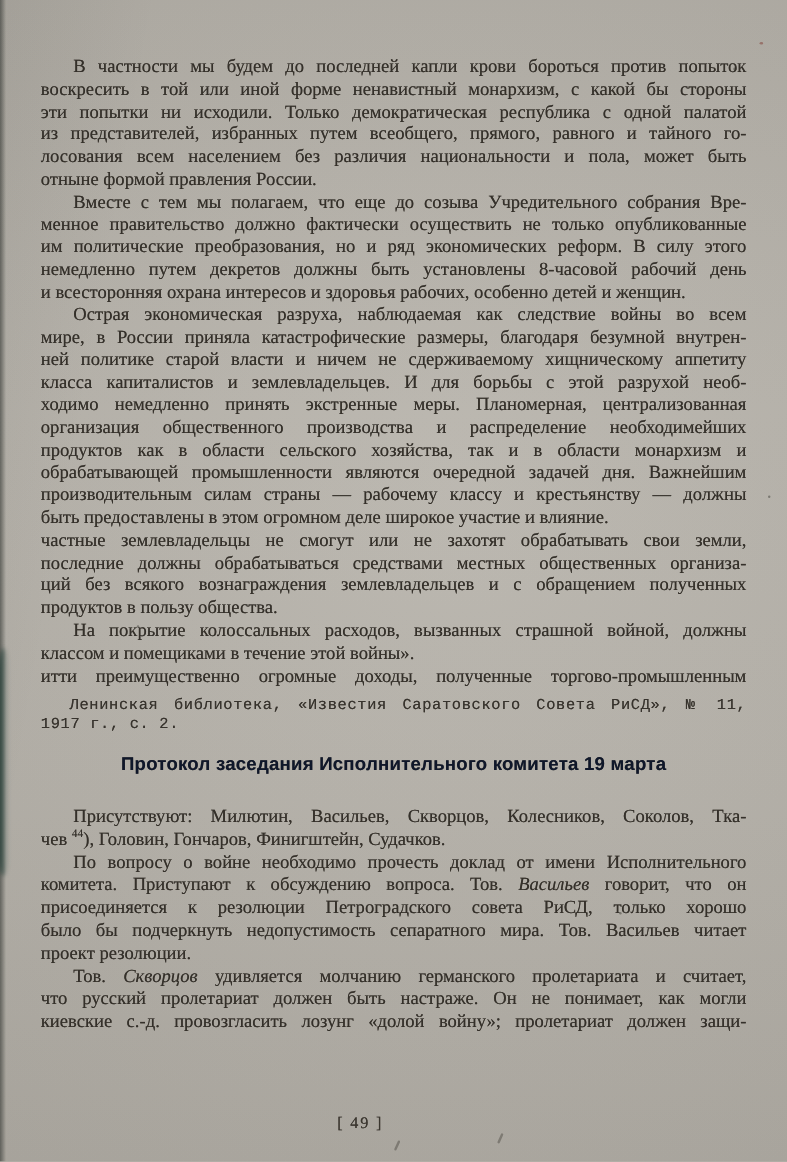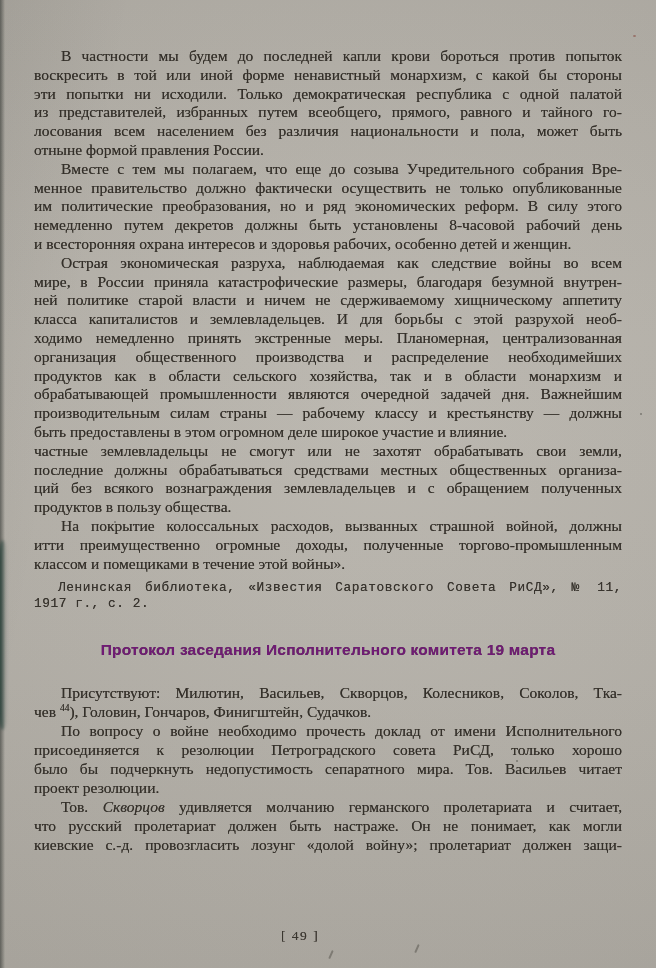--- a/index.html
+++ b/index.html
@@ -41,24 +41,24 @@
   .ital{font-style:italic;}
   sup{font-size:9.5px;line-height:0;letter-spacing:0;}
 
   .citation{
     margin-top:7px;
     font-size:12.8px;line-height:15.6px;letter-spacing:0.55px;color:#37332d;font-family:Liberation Mono, monospace;
   }
   .citation .para .line.first{text-indent:24px;}
 
   .heading{
-    margin-top:28px;
+    margin-top:16px;
     text-align:center;
     font-family:"Liberation Sans",sans-serif;font-weight:bold;
-    font-size:15.5px;line-height:20px;letter-spacing:0.2px;color:#701a75;
+    font-size:15.5px;line-height:20px;letter-spacing:0.2px;color:#0f172a;
   }
 
   .protocol{margin-top:23px;font-size:15.5px;line-height:19.1px;}
 
   .footer-note{
     position:absolute;left:44px;top:978px;
     font-size:12.2px;letter-spacing:0.6px;word-spacing:4px;color:#3a362f;
     text-shadow:0 0 0.5px rgba(52,47,40,0.7);
   }
   .page-number{
@@ -113,41 +113,42 @@
         <div class="line end"><span>быть предоставлены в этом огромном деле широкое участие и влияние.</span></div>
       </div>
       <div class="para">
         <div class="line"><span>частные землевладельцы не смогут или не захотят обрабатывать свои земли,</span></div>
         <div class="line"><span>последние должны обрабатываться средствами местных общественных организа-</span></div>
         <div class="line"><span>ций без всякого вознаграждения землевладельцев и с обращением полученных</span></div>
         <div class="line end"><span>продуктов в пользу общества.</span></div>
       </div>
       <div class="para">
         <div class="line first"><span>На покрытие колоссальных расходов, вызванных страшной войной, должны</span></div>
+        <div class="line end"><span>классом и помещиками в течение этой войны».</span></div>
         <div class="line"><span>итти преимущественно огромные доходы, полученные торгово-промышленным</span></div>
-        <div class="line end"><span>классом и помещиками в течение этой войны».</span></div>
       </div>
     </div>
 
   <div class="citation">
       <div class="para">
         <div class="line first"><span>Ленинская библиотека, «Известия Саратовского Совета РиСД», № 11,</span></div>
         <div class="line end"><span>1917 г., с. 2.</span></div>
       </div>
     </div>
 
   <div class="heading">Протокол заседания Исполнительного комитета 19 марта</div>
 
   <div class="protocol bodytext">
       <div class="para">
         <div class="line first"><span>Присутствуют: Милютин, Васильев, Скворцов, Колесников, Соколов, Тка-</span></div>
         <div class="line end"><span>чев </span><sup>44</sup><span>), Головин, Гончаров, Финигштейн, Судачков.</span></div>
       </div>
       <div class="para">
         <div class="line first"><span>По вопросу о войне необходимо прочесть доклад от имени Исполнительного</span></div>
+        <div class="line"><span>комитета. Приступают к обсуждению вопроса. Тов. </span><span class="ital">Васильев</span><span> говорит, что он</span></div>
         <div class="line"><span>присоединяется к резолюции Петроградского совета РиСД, только хорошо</span></div>
         <div class="line"><span>было бы подчеркнуть недопустимость сепаратного мира. Тов. Васильев читает</span></div>
         <div class="line end"><span>проект резолюции.</span></div>
       </div>
       <div class="para">
         <div class="line first"><span>Тов. </span><span class="ital">Скворцов</span><span> удивляется молчанию германского пролетариата и считает,</span></div>
         <div class="line"><span>что русский пролетариат должен быть настраже. Он не понимает, как могли</span></div>
         <div class="line"><span>киевские с.-д. провозгласить лозунг «долой войну»; пролетариат должен защи-</span></div>
       </div>
     </div>

